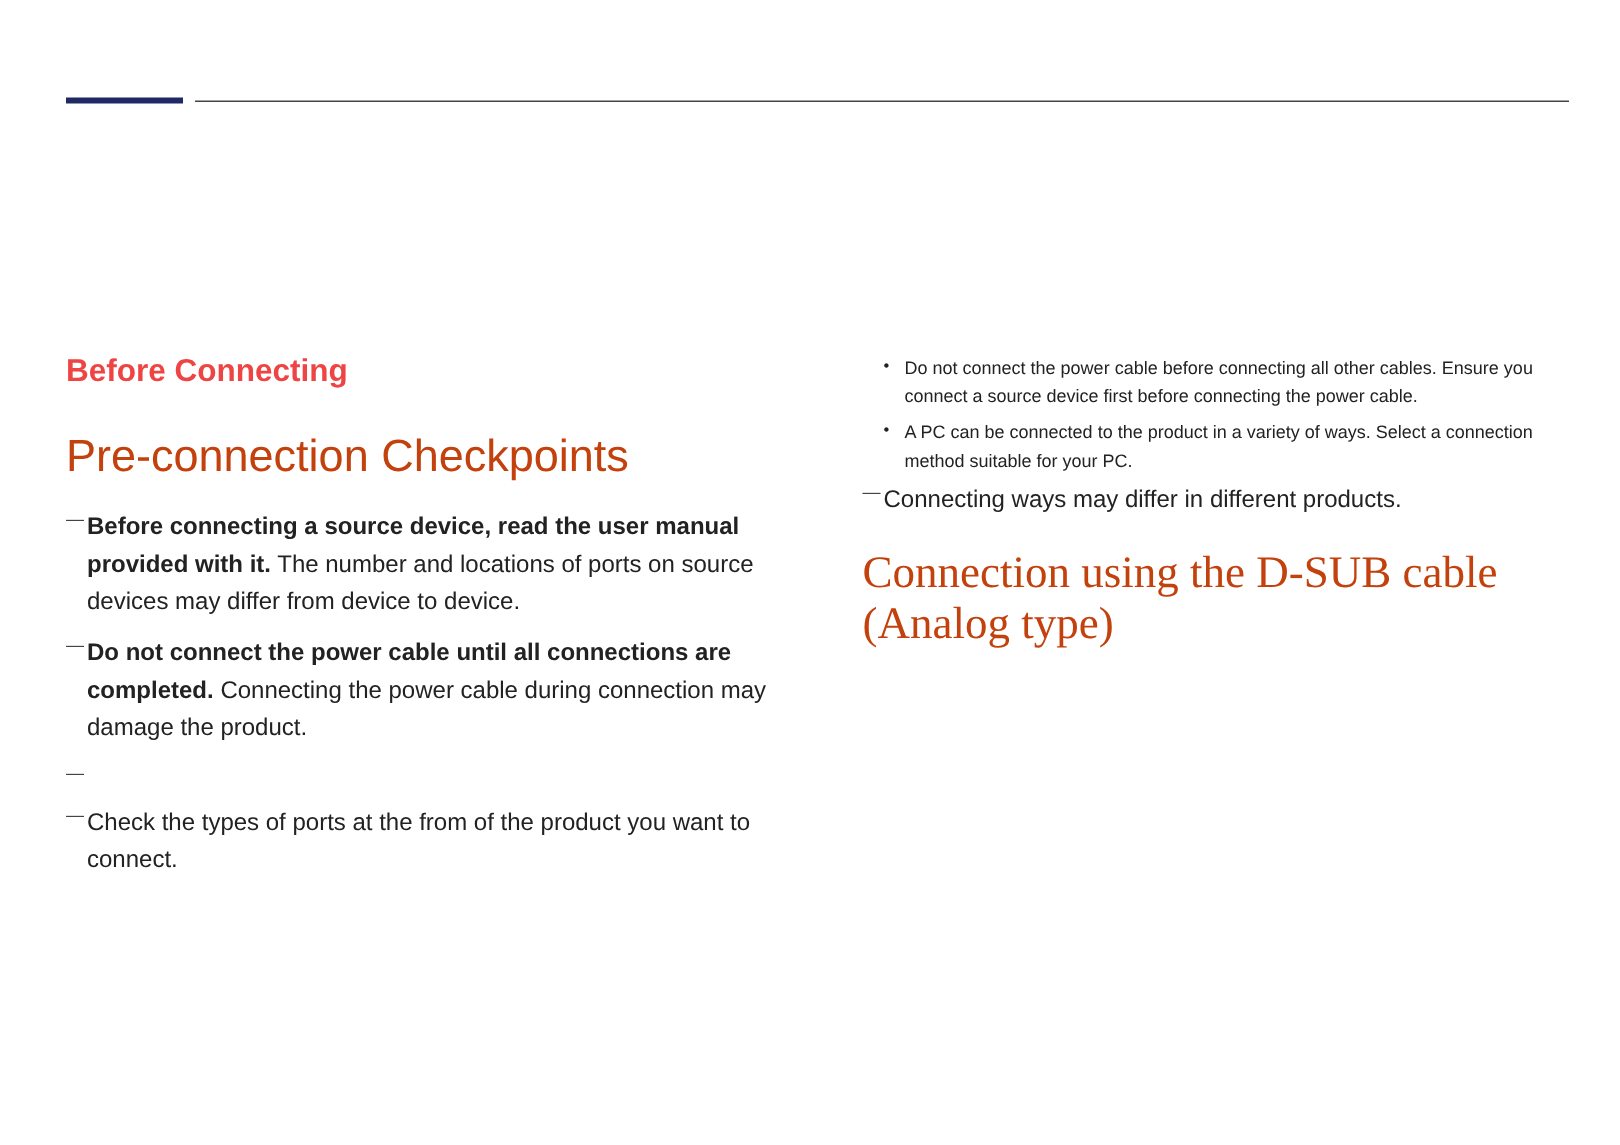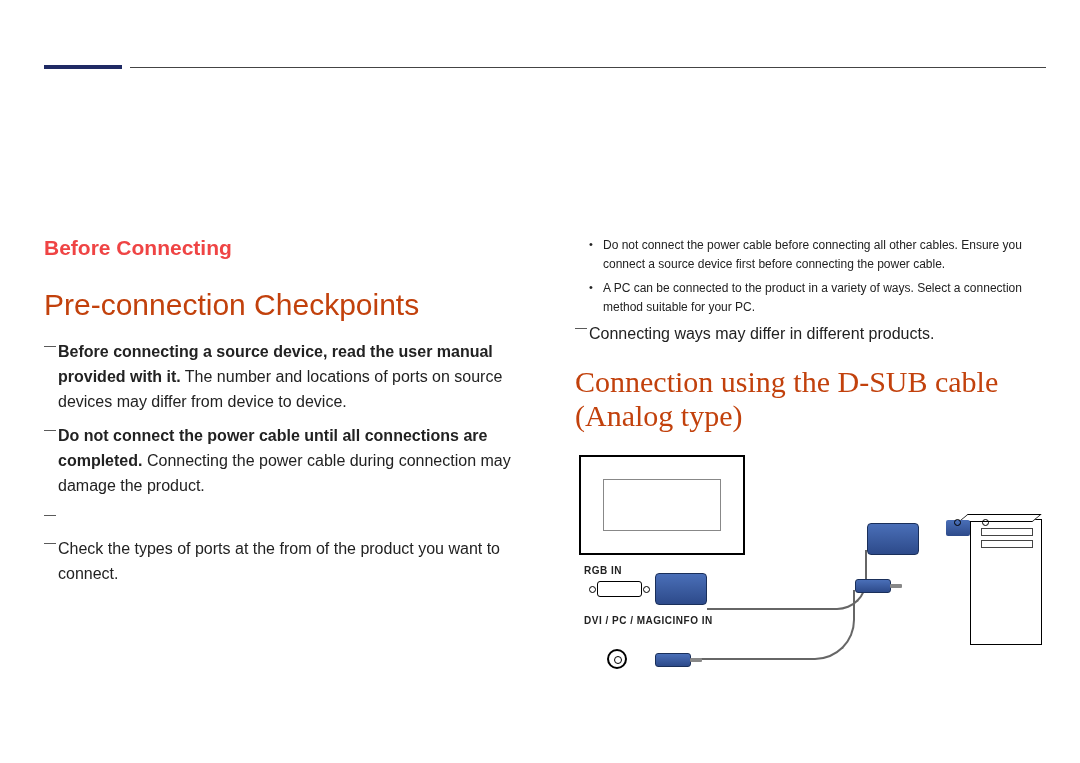--- a/index.html
+++ b/index.html
@@ -274,38 +274,14 @@
       <div class="txt">A PC can be connected to the product in a variety of ways. Select a connection method suitable for your PC.</div>
     </div>
 
     <div class="dash-item" style="margin-top:6px;">
       <div class="dash">―</div>
       <div class="txt">Connecting ways may differ in different products.</div>
     </div>
 
     <h3 class="sub" style="margin-top:18px;font-family:Liberation Serif, serif;">Connection using the D-SUB cable (Analog type)</h3>
 
-    <div class="diagram">
-      <div class="monitor">
-        <div class="screen"></div>
-      </div>
-      <div class="rgb-label">RGB IN</div>
-      <div class="port-rgb"></div>
-      <div class="dvi-label">DVI / PC / MAGICINFO IN</div>
-      <div class="port-audio"></div>
-
-      <div class="vga-cable"></div>
-      <div class="vga-conn left-side"></div>
-      <div class="vga-conn right-side"></div>
-
-      <div class="audio-cable"></div>
-      <div class="audio-conn left-side"></div>
-      <div class="audio-conn right-side"></div>
-
-      <div class="pc-body">
-        <div class="slot s1"></div>
-        <div class="slot s2"></div>
-      </div>
-      <div class="pc-vga-port"></div>
-      <div class="vga-out-port"></div>
-    </div>
   </div>
 </div>
 
 </body></html>

